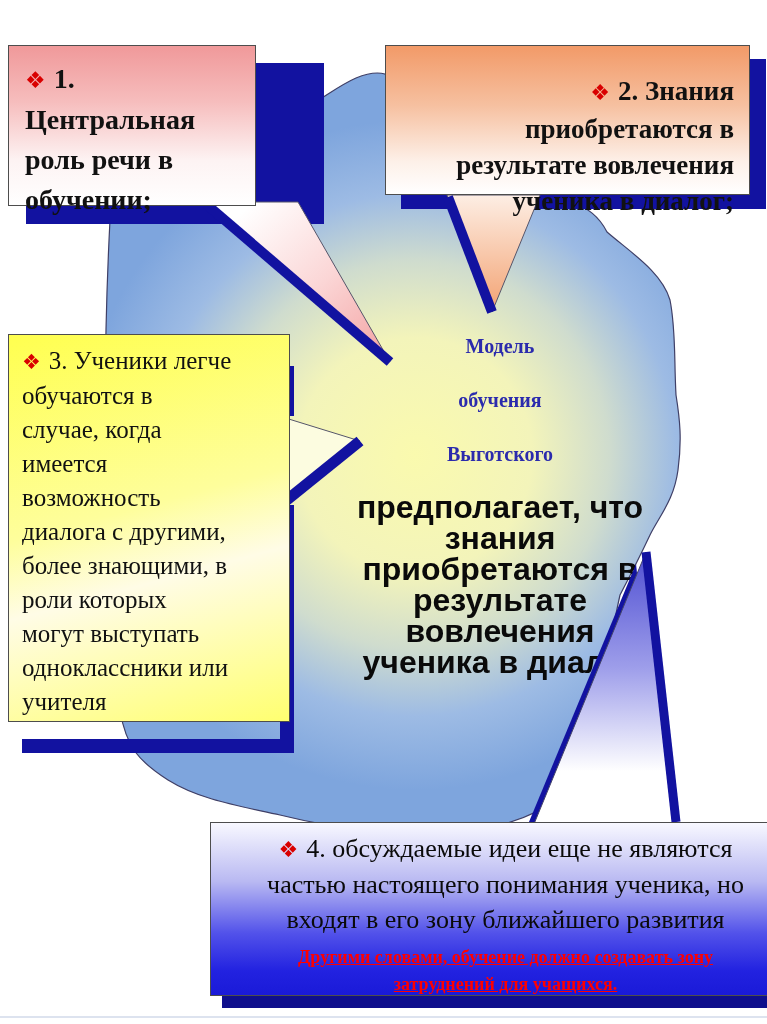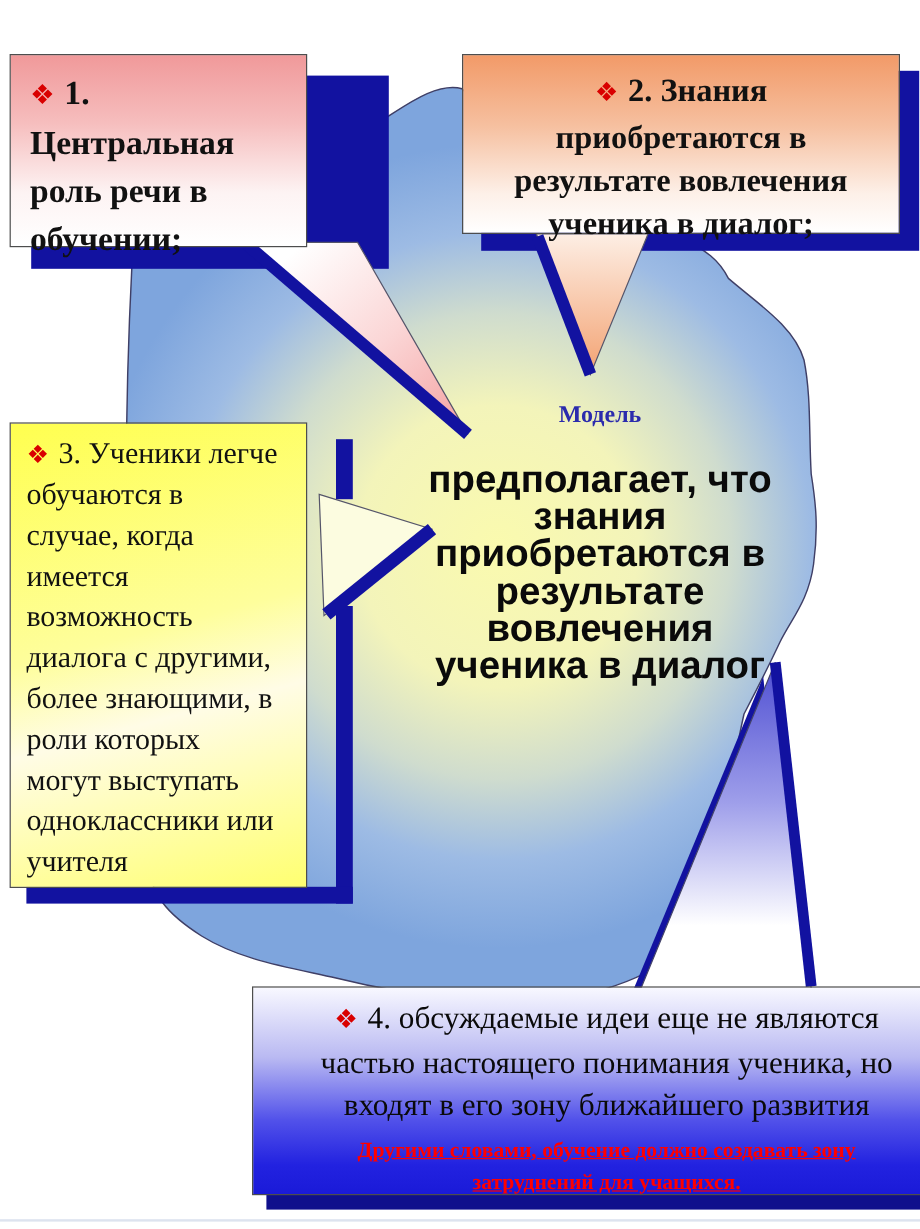--- a/index.html
+++ b/index.html
@@ -12,26 +12,26 @@
   .callout{position:absolute;z-index:4;border:1px solid #4d4d4d;box-sizing:border-box;}
   .pre{white-space:pre-line;}
   .bullet{color:#d90000;font-family:"DejaVu Sans","Liberation Sans",sans-serif;
           font-weight:bold;margin-right:8px;}
   
   #box1{left:8px;top:45px;width:248px;height:161px;padding:13px 16px;
         background:linear-gradient(180deg,#f0999a 0%,#f6bdbd 35%,#fdf3f3 72%,#ffffff 100%);
         font-weight:bold;font-size:28px;line-height:40px;color:#111;}
   #box1 .bullet{font-size:23px;}
   
-  #box2{left:385px;top:45px;width:365px;height:150px;padding:11px 15px;text-align:center;
+  #box2{left:385px;top:45px;width:365px;height:150px;padding:27px 15px;text-align:right;
         background:linear-gradient(180deg,#f29a68 0%,#f6c0a0 40%,#fdf0e8 78%,#ffffff 100%);
         font-weight:bold;font-size:27px;line-height:36px;color:#111;}
   #box2 .bullet{font-size:22px;}
   
-  #box3{left:8px;top:352px;width:248px;height:388px;padding:9px 13px;
+  #box3{left:8px;top:334px;width:282px;height:388px;padding:9px 13px;
         background:linear-gradient(165deg,#ffff4f 0%,#fefe9c 45%,#fffce6 62%,#ffff70 100%);
         font-size:25px;line-height:34px;color:#111;}
   #box3 .bullet{font-size:21px;}
   
   #box4{left:210px;top:822px;width:591px;height:174px;padding:8px 20px;text-align:center;
         background:linear-gradient(180deg,#f8f8ff 0%,#b9b9f2 34%,#5252ea 64%,#2222e0 86%,#1a1ad8 100%);
         font-size:26px;line-height:35px;color:#0a0a0a;}
   #box4 .bullet{font-size:22px;}
   #box4-note{margin-top:7px;font-size:18px;line-height:27px;font-weight:bold;
              color:#ff0000;text-decoration:underline;}
@@ -75,20 +75,22 @@
          C 580,792 540,818 480,830
          C 420,840 340,830 280,815
          C 240,806 200,800 168,780
          C 140,762 126,748 120,710
          C 110,650 107,560 106,470
          C 104,380 106,298 110,220 Z" fill="url(#blobGrad)" stroke="#3f3f66" stroke-width="1.2"></path>
   </svg>
 
   <div id="center-text">
     <div class="title-line">Модель</div>
+    <div class="title-line">обучения</div>
+    <div class="title-line">Выготского</div>
     <div id="center-body" class="pre">предполагает, что
 знания
 приобретаются в
 результате
 вовлечения
 ученика в диалог</div>
   </div>
 
   <svg id="svg-mid" class="layer" width="767" height="1024" viewBox="0 0 767 1024">
     <defs>

